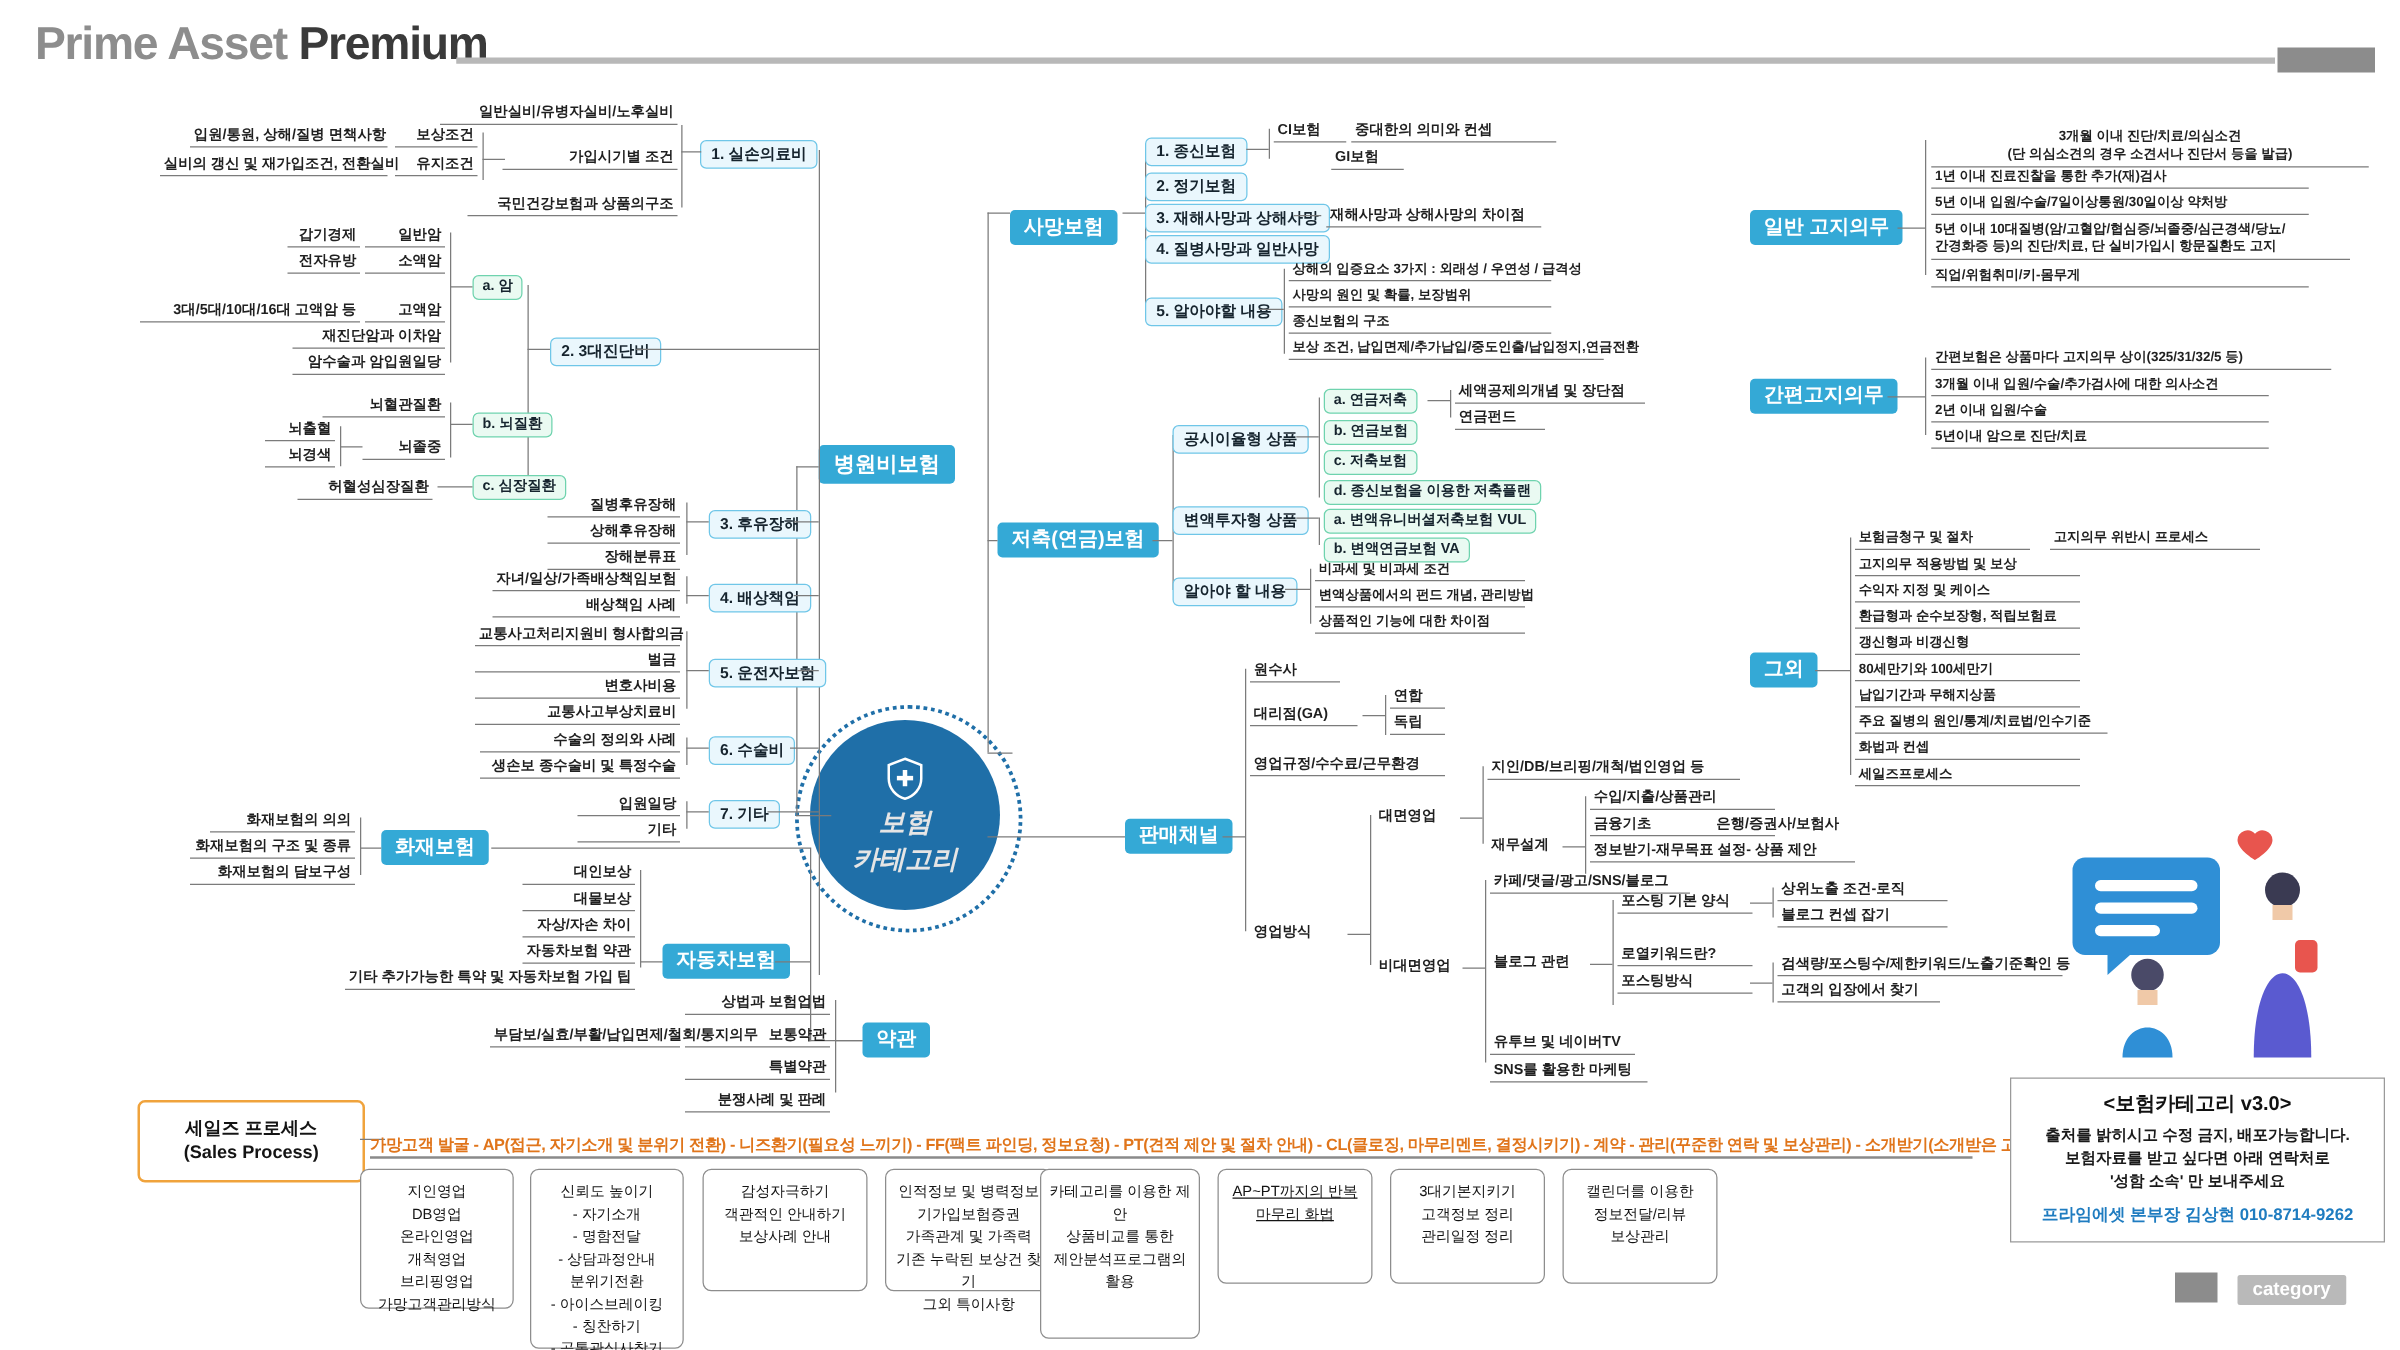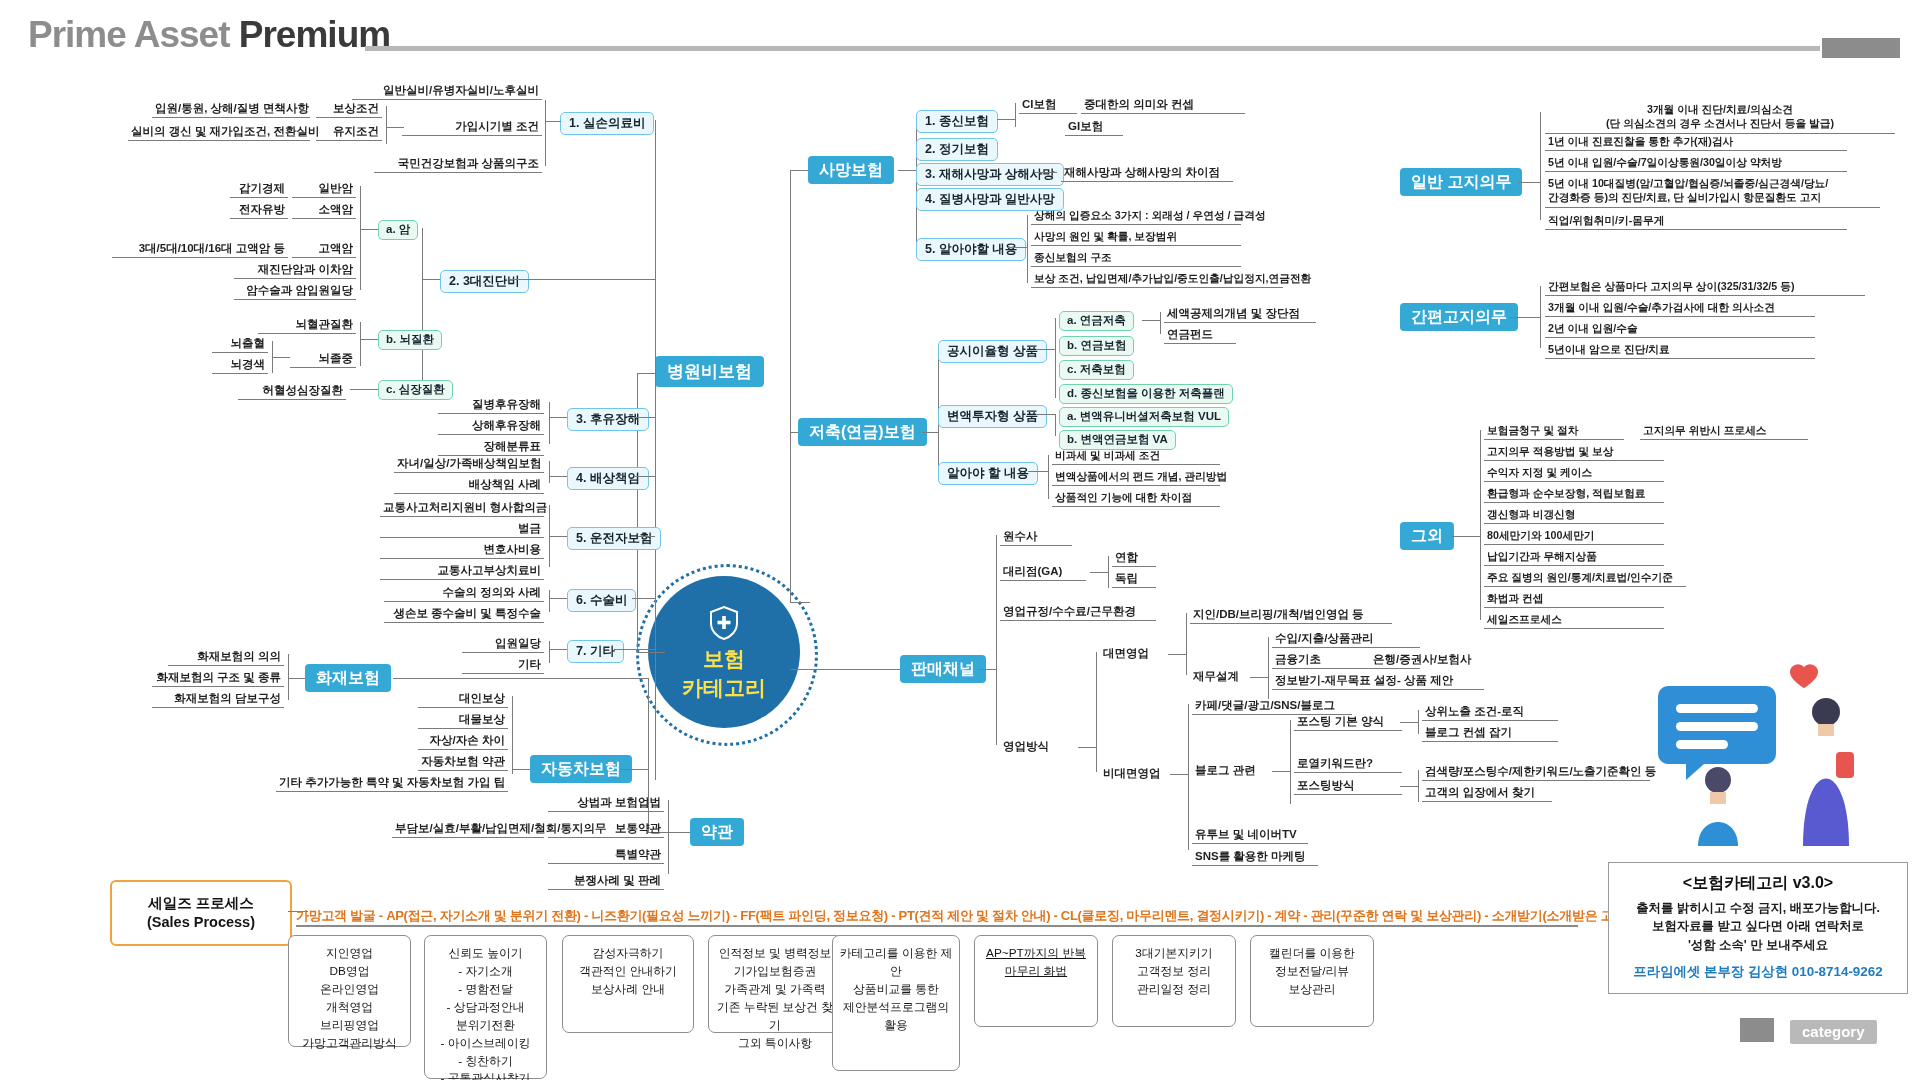--- a/index.html
+++ b/index.html
@@ -46,22 +46,22 @@
   .leaf.small{font-size:10.7px;}
   .leaf.plain{border-bottom:none;}
 
   
   .h{position:absolute;height:1.4px;background:#7b7b7b;}
   .v{position:absolute;width:1.4px;background:#7b7b7b;}
 
   
   .hub{
     position:absolute;left:648px;top:576px;width:152px;height:152px;border-radius:50%;
-    background:#1f6fa8;color:#fde047;display:flex;flex-direction:column;
-    align-items:center;justify-content:center;gap:4px;
+    background:#1f6fa8;color:#e5e5e5;display:flex;flex-direction:column;
+    align-items:center;justify-content:center;gap:4px;font-style:italic;
   }
   .hub .hub-txt{font-size:21px;font-weight:bold;line-height:1.18;text-align:center;}
   .hub-ring{
     position:absolute;left:636px;top:564px;width:176px;height:176px;border-radius:50%;
     border:3px dotted #1f6fa8;
   }
   .hub svg{display:block;}
 
   
   .sp-chip{
@@ -235,21 +235,21 @@
   <div class="v" style="left:648px;top:678px;height:155px;"></div>
   <div class="h" style="left:648px;top:832px;width:42px;"></div>
   <div class="h" style="left:668px;top:832px;width:22px;"></div>
   <div class="v" style="left:668px;top:800px;height:74px;"></div>
   <div class="node leaf u b r" style="left:548px;top:794px;width:116px;">상법과 보험업법</div>
   <div class="node leaf u b r" style="left:548px;top:820px;width:116px;">보통약관</div>
   <div class="node leaf u b r" style="left:548px;top:846px;width:116px;">특별약관</div>
   <div class="node leaf u b r" style="left:548px;top:872px;width:116px;">분쟁사례 및 판례</div>
   <div class="node leaf u b r" style="left:392px;top:820px;width:152px;">부담보/실효/부활/납입면제/철회/통지의무</div>
 
-  <div class="node chip-main sm" style="left:808px;top:156px;">사망보험</div>
+  <div class="node chip-main sm" style="left:808px;top:168px;">사망보험</div>
   <div class="h" style="left:790px;top:170px;width:18px;"></div>
   <div class="v" style="left:790px;top:170px;height:432px;"></div>
   <div class="h" style="left:790px;top:602px;width:20px;"></div>
   <div class="h" style="left:898px;top:170px;width:18px;"></div>
   <div class="v" style="left:916px;top:118px;height:132px;"></div>
 
   <div class="node chip-sub" style="left:916px;top:110px;">1. 종신보험</div>
   <div class="node chip-sub" style="left:916px;top:138px;">2. 정기보험</div>
   <div class="node chip-sub" style="left:916px;top:163px;">3. 재해사망과 상해사망</div>
   <div class="node chip-sub" style="left:916px;top:188px;">4. 질병사망과 일반사망</div>

